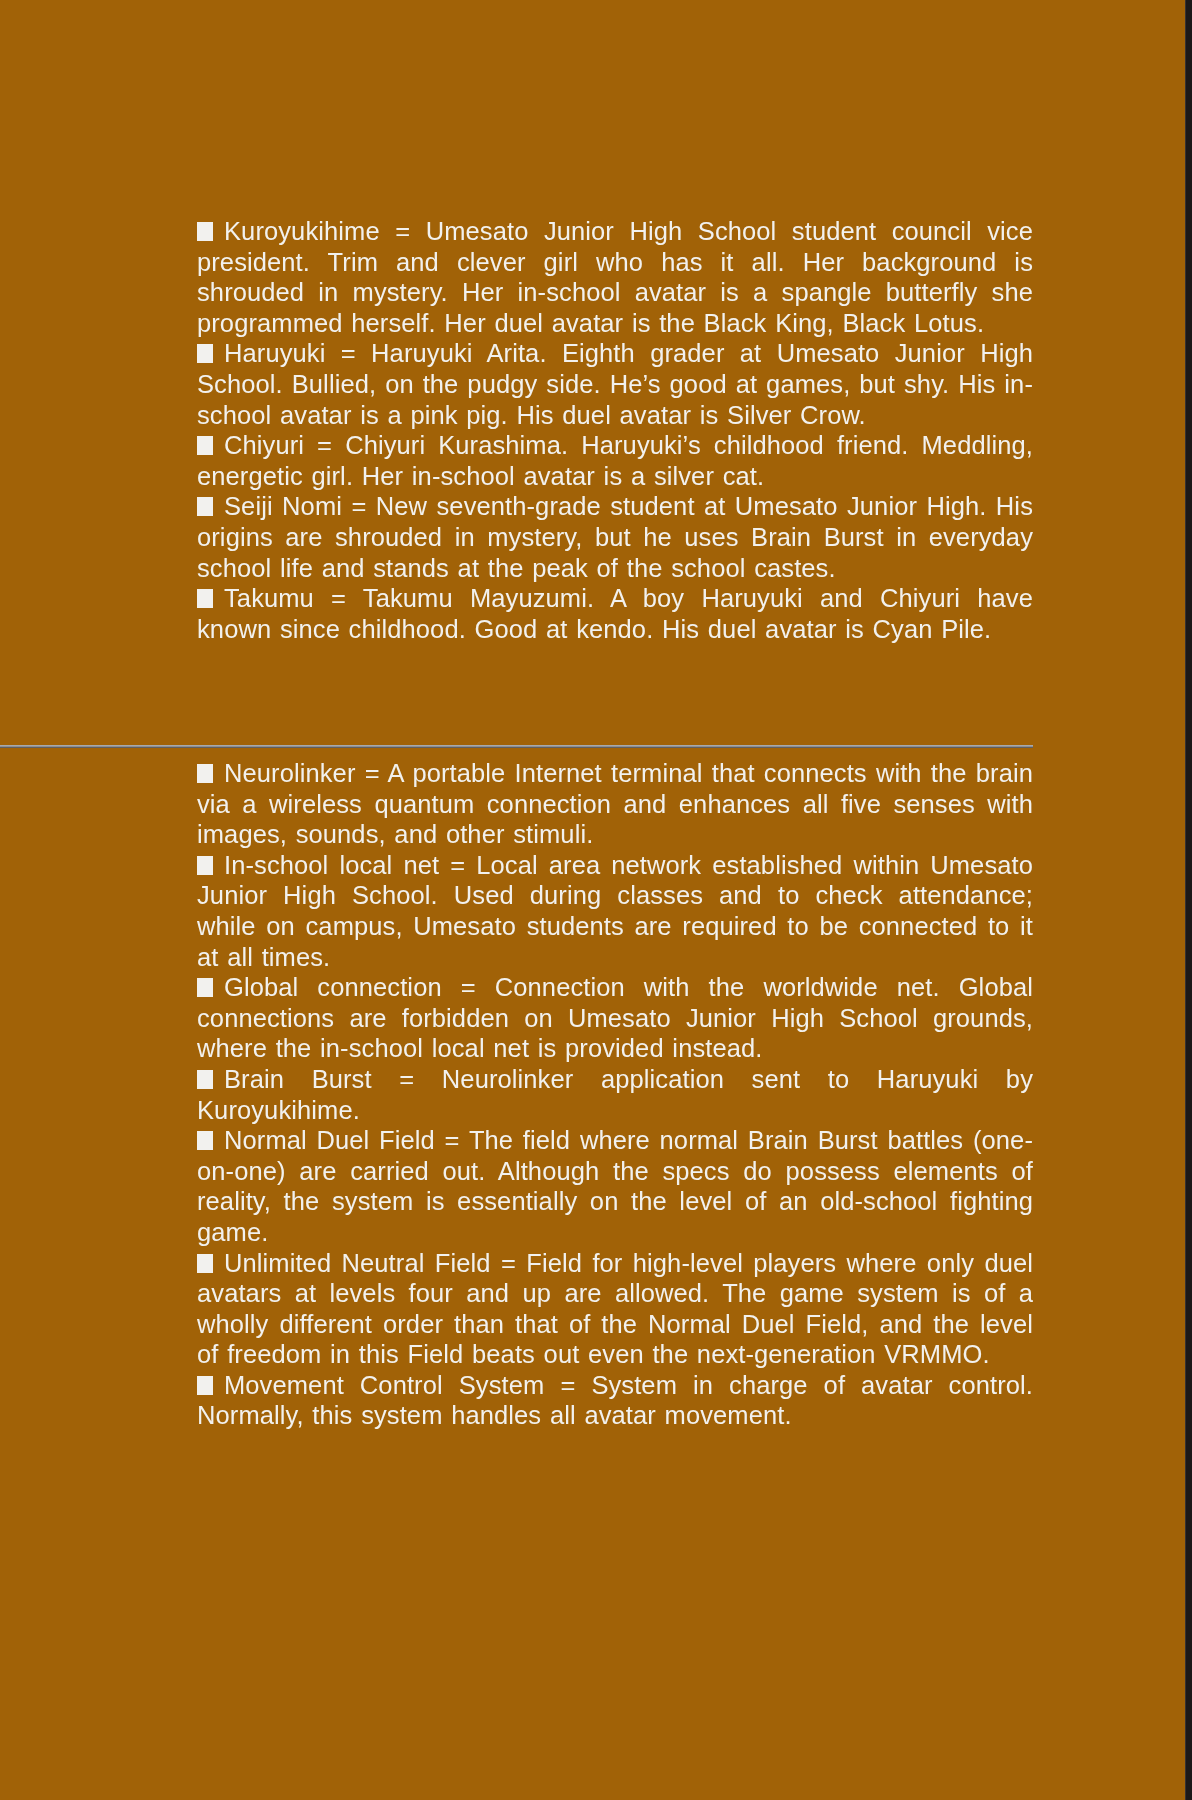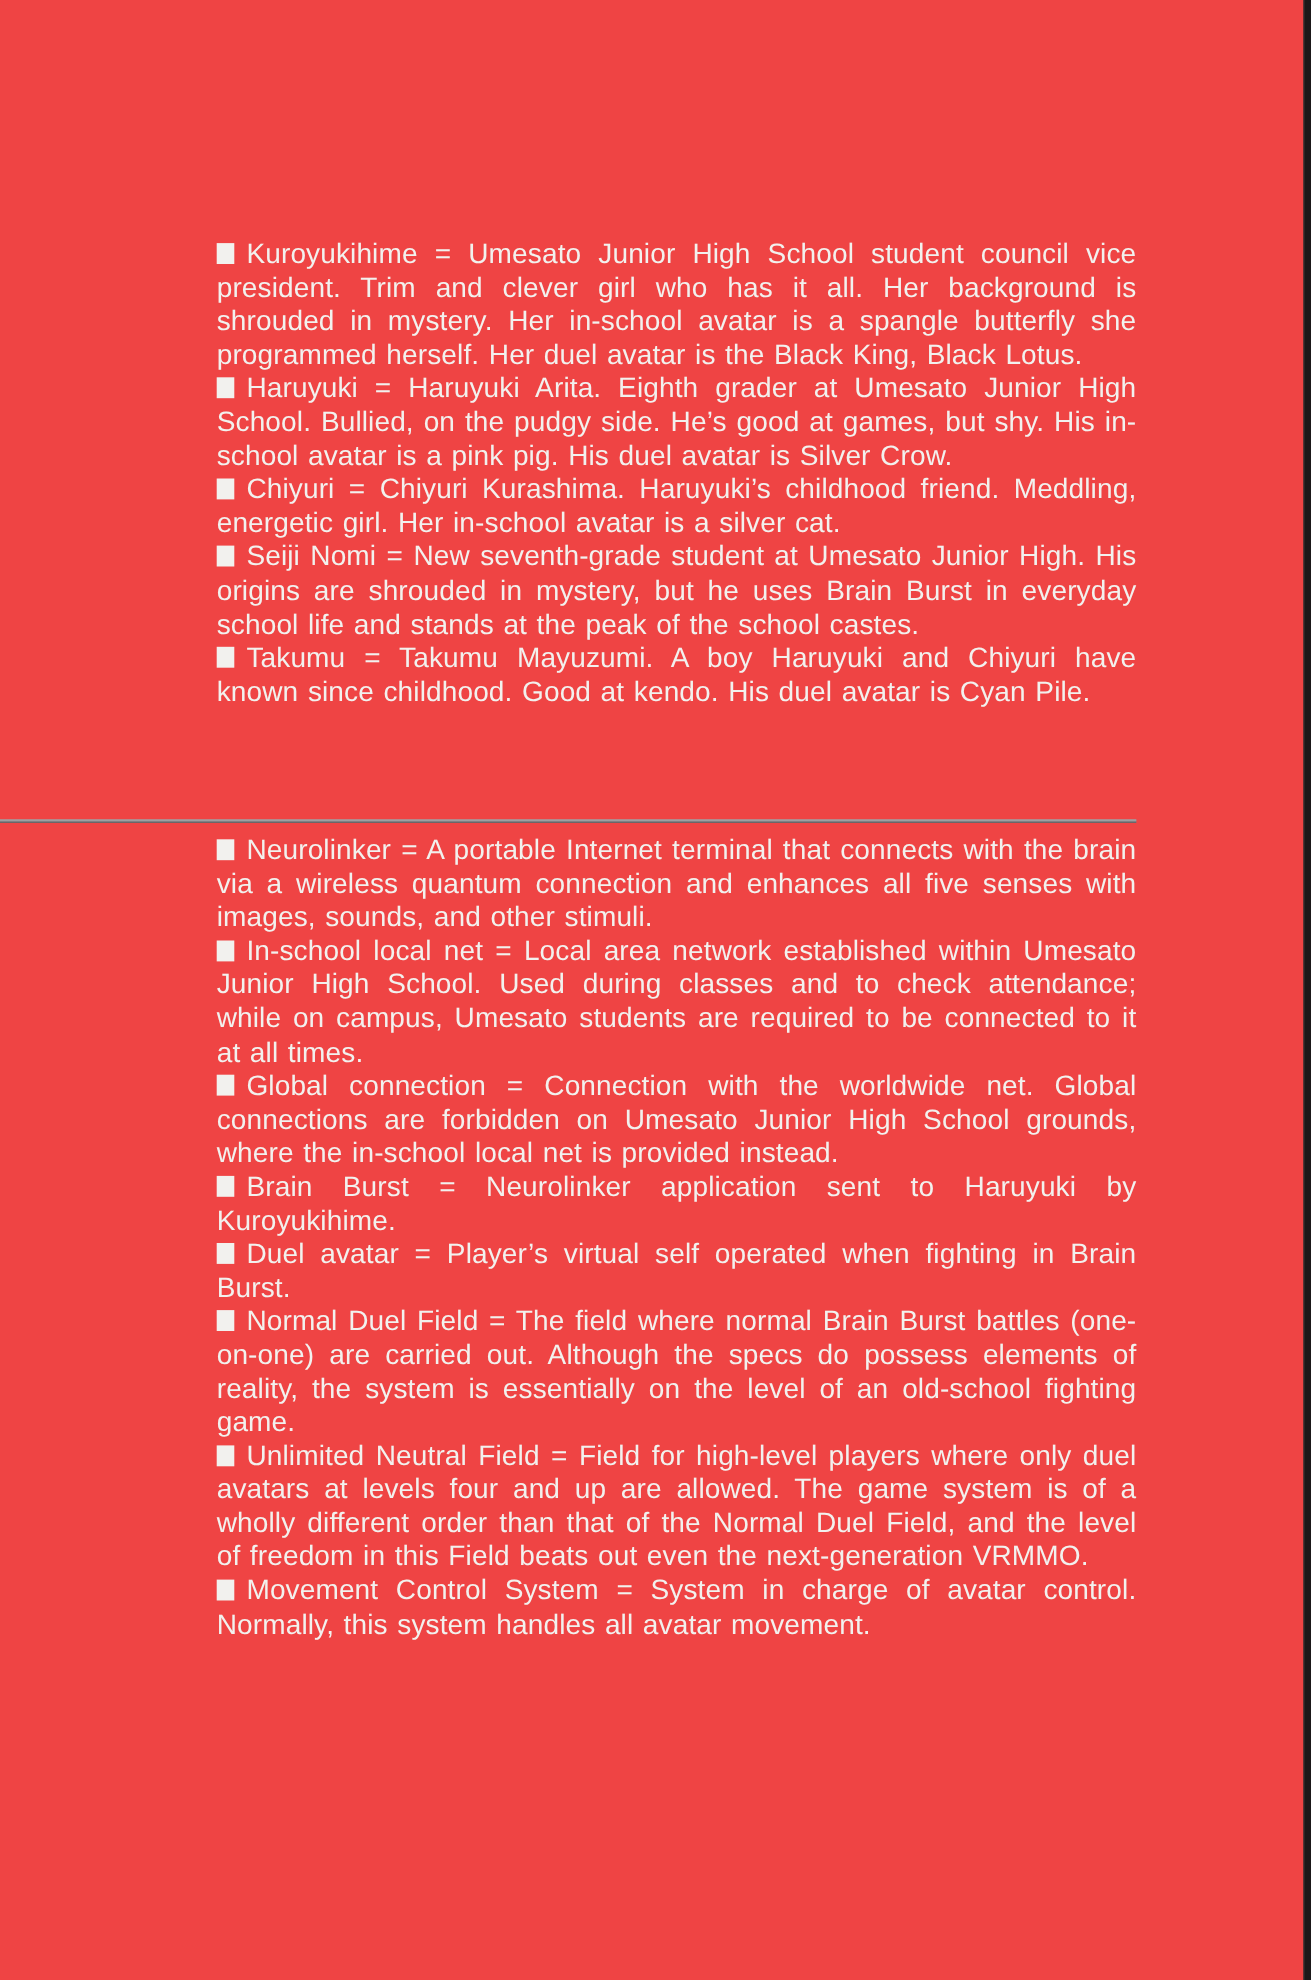--- a/index.html
+++ b/index.html
@@ -4,21 +4,21 @@
 <style>
   html, body {
     margin: 0;
     padding: 0;
     background: #231f20;
   }
   .page {
     position: relative;
     width: 1192px;
     height: 1800px;
-    background: #ef4444;
+    background: #a16207;
     overflow: hidden;
     font-family: "Liberation Sans", "DejaVu Sans", sans-serif;
   }
   .text-block {
     position: absolute;
     left: 197px;
     width: 836px;
     color: #f2f1ee;
     font-size: 25.5px;
     line-height: 30.6px;
@@ -87,21 +87,20 @@
   <div id="section-terms" class="text-block">
 
   <p class="entry"><span class="bullet"></span><span>Neurolinker</span><span> = </span><span>A portable Internet terminal that connects with the brain via a wireless quantum connection and enhances all five senses with images, sounds, and other stimuli.</span></p>
 
   <p class="entry"><span class="bullet"></span><span>In-school local net</span><span> = </span><span>Local area network established within Umesato Junior High School. Used during classes and to check attendance; while on campus, Umesato students are required to be connected to it at all times.</span></p>
 
   <p class="entry"><span class="bullet"></span><span>Global connection</span><span> = </span><span>Connection with the worldwide net. Global connections are forbidden on Umesato Junior High School grounds, where the in-school local net is provided instead.</span></p>
 
   <p class="entry"><span class="bullet"></span><span>Brain Burst</span><span> = </span><span>Neurolinker application sent to Haruyuki by Kuroyukihime.</span></p>
 
-  <p class="entry"><span class="bullet"></span><span>Duel avatar</span><span> = </span><span>Player’s virtual self operated when fighting in Brain Burst.</span></p>
 
 
   <p class="entry"><span class="bullet"></span><span>Normal Duel Field</span><span> = </span><span>The field where normal Brain Burst battles (one-on-one) are carried out. Although the specs do possess elements of reality, the system is essentially on the level of an old-school fighting game.</span></p>
 
   <p class="entry"><span class="bullet"></span><span>Unlimited Neutral Field</span><span> = </span><span>Field for high-level players where only duel avatars at levels four and up are allowed. The game system is of a wholly different order than that of the Normal Duel Field, and the level of freedom in this Field beats out even the next-generation VRMMO.</span></p>
 
   <p class="entry"><span class="bullet"></span><span>Movement Control System</span><span> = </span><span>System in charge of avatar control. Normally, this system handles all avatar movement.</span></p>
 </div>
 
   <div class="page-edge"></div>

